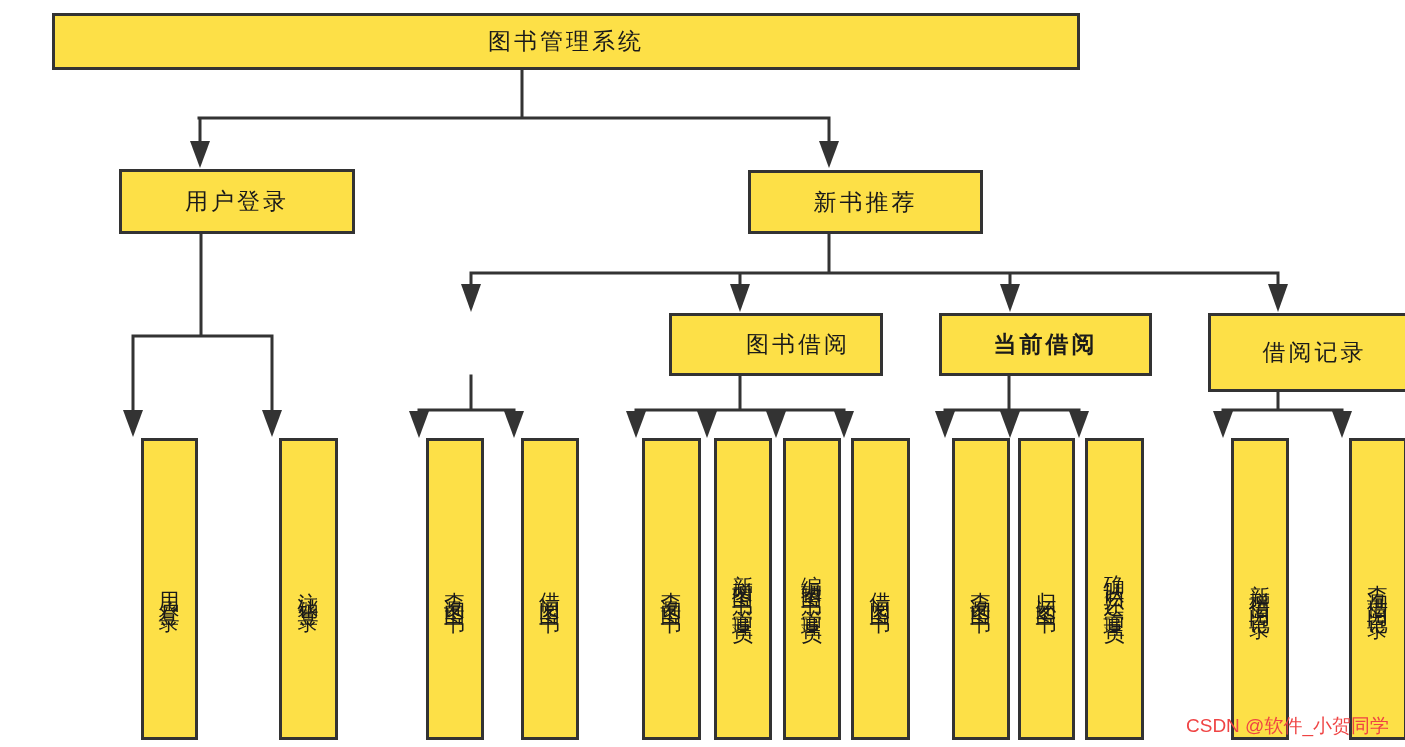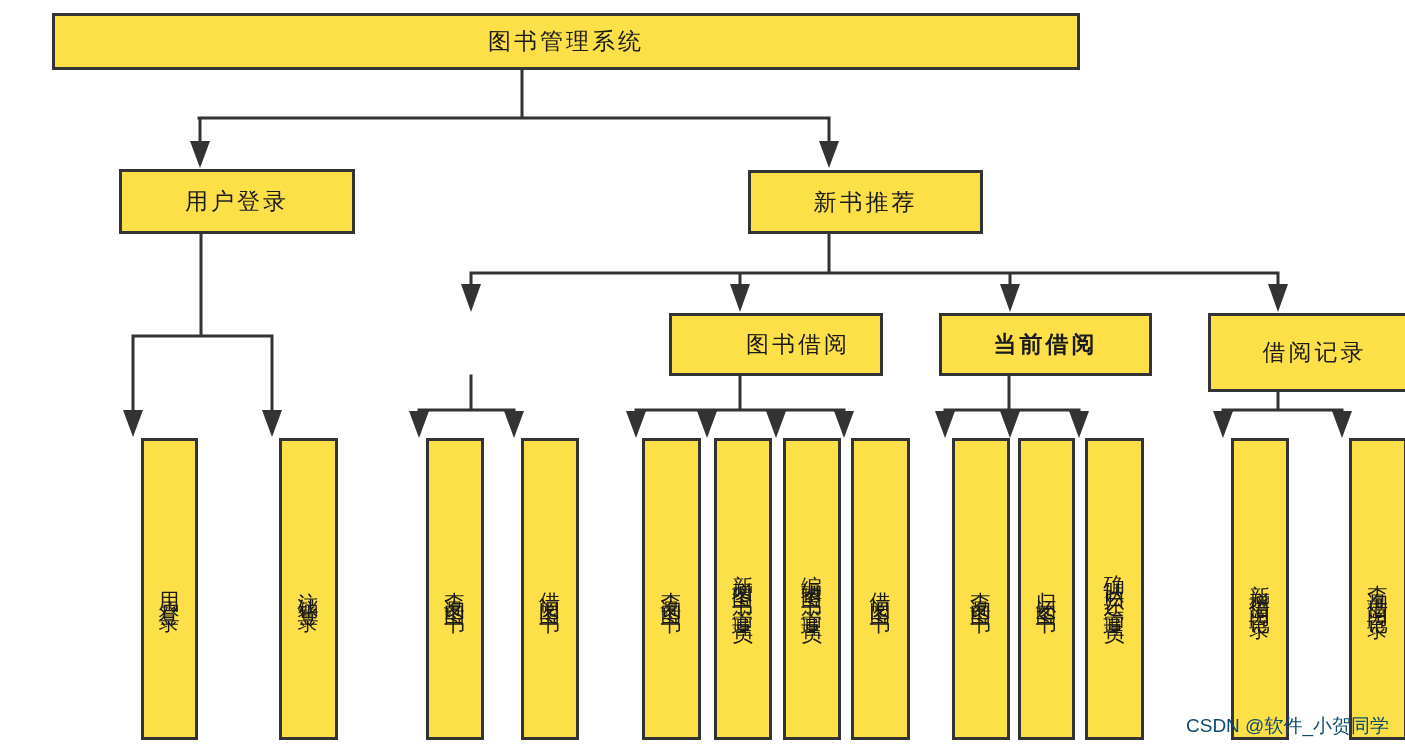--- a/index.html
+++ b/index.html
@@ -46,21 +46,21 @@
     letter-spacing: 7px;
     line-height: 1;
     color: #1a1a1a;
   }
   .watermark {
     position: absolute;
     left: 1186px;
     top: 714px;
     font-size: 19px;
     line-height: 24px;
-    color: #0c4a6e;
+    color: #ef4444;
     white-space: nowrap;
     z-index: 5;
   }
 </style>
 </head>
 <body>
 
 <div class="canvas">
 
   <svg class="connectors" width="1405" height="747" viewBox="0 0 1405 747">

